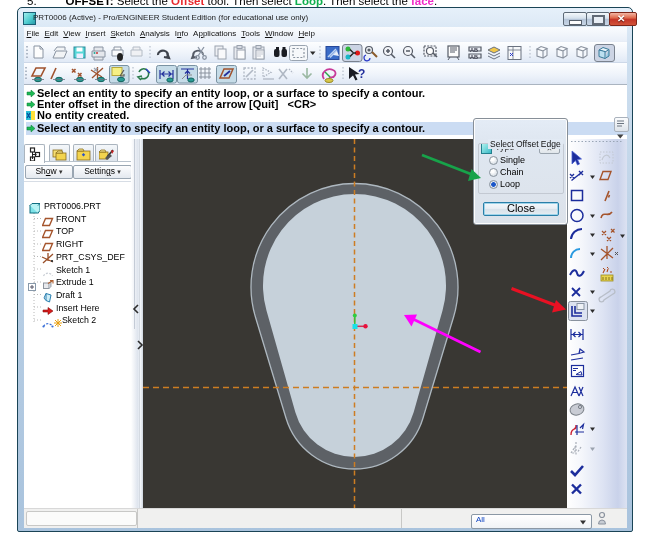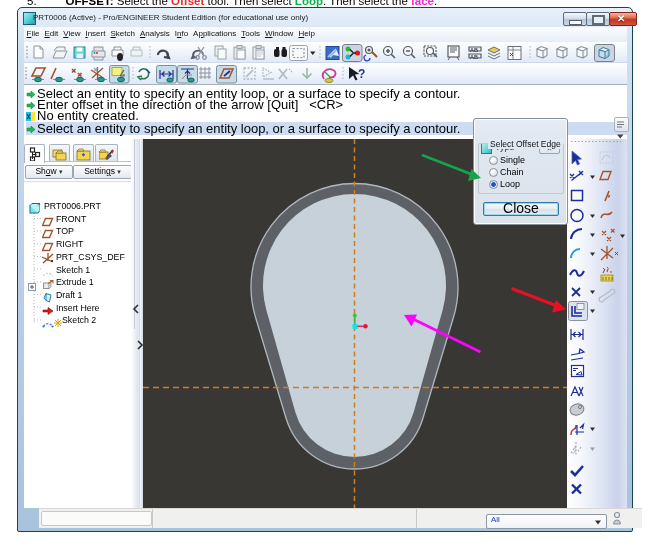--- a/index.html
+++ b/index.html
@@ -24,36 +24,36 @@
 
 #client{position:absolute;left:6px;top:19px;width:603px;height:383px;background:#f4f6f9;}
 
 #menubar{position:absolute;left:0;top:0;width:100%;height:14px;background:linear-gradient(180deg,#fafcfe,#e9eff8);font-size:8px;color:#111;padding-top:2px;box-sizing:border-box;}
 #menubar span{display:inline-block;padding:0 2.5px;}
 u{text-decoration:underline;}
 
 #tb1{position:absolute;left:0;top:14px;width:100%;height:21px;background:linear-gradient(180deg,#fdfeff 0%,#eef3fa 55%,#dfe8f5 100%);border-top:1px solid #e7edf6;}
 #tb2{position:absolute;left:0;top:35px;width:100%;height:22px;background:linear-gradient(180deg,#fdfeff 0%,#eef3fa 55%,#dde6f4 100%);border-top:1px solid #cdd8e8;}
 
-#msg{position:absolute;left:0;top:57px;width:100%;height:54px;background:#fff;border-top:1px solid #aab4c0;font-size:13px;color:#000;}
+#msg{position:absolute;left:0;top:57px;width:100%;height:54px;background:#fff;border-top:1px solid #aab4c0;font-size:11px;color:#000;font-weight:bold;}
 .mrow{position:absolute;left:2px;width:601px;height:11px;line-height:11px;white-space:nowrap;}
 .mhl{background:#cbdcf3;}
 .garr{display:inline-block;width:9px;height:9px;vertical-align:-1px;margin-right:2px;}
 
 #mainrow{position:absolute;left:0;top:112px;width:603px;height:369px;background:#fff;}
 
 #lpanel{position:absolute;left:0;top:0;width:107px;height:369px;background:#fff;}
 
 #sash{position:absolute;left:107px;top:0;width:12px;height:369px;background:linear-gradient(90deg,#fff 0%,#eef1f6 30%,#dfe5ee 55%,#f2f5f9 80%,#cfd6e0 100%);}
 
 #canvas{position:absolute;left:119px;top:0;width:424px;height:369px;background:#393733;}
 
 #rtb{position:absolute;left:543px;top:0;width:60px;height:369px;background:linear-gradient(90deg,#ffffff 0%,#f4f6fb 25%,#dde3f3 60%,#c9d2ea 85%,#dce2f2 100%);}
 
-#status{position:absolute;left:15px;top:481px;width:603px;height:19px;background:#f0f0ef;border-top:1px solid #d8d8d8;}
+#status{position:absolute;left:0;top:481px;width:603px;height:19px;background:#f0f0ef;border-top:1px solid #d8d8d8;}
 #combo{position:absolute;left:447px;top:5px;width:119px;height:13px;background:linear-gradient(180deg,#fff,#f0f3f6);border:1px solid #8b98a5;border-radius:2px;font-size:8px;color:#0a41c0;}
 
 .tabrow{position:absolute;left:0;top:3px;width:107px;height:19px;border-bottom:1px solid #b8c2cc;}
 .tab{position:absolute;top:2px;width:21px;height:17px;border:1px solid #aab4be;border-bottom:none;border-radius:2px 2px 0 0;background:linear-gradient(180deg,#f4f7fa,#dde4ec);text-align:center;padding-top:2px;box-sizing:border-box;}
 .tab:nth-child(1){left:0px;background:#fff;height:19px;z-index:2;}
 .tab:nth-child(2){left:25px;}
 .tab:nth-child(3){left:49px;}
 .tab:nth-child(4){left:71px;width:23px;}
 .pbtn{position:absolute;height:12px;border:1px solid #9aa6b2;border-radius:2px;background:linear-gradient(180deg,#fdfdfe,#e4e9ef);font-size:8.5px;text-align:center;line-height:11px;color:#000;}
 .dar{font-size:7px;color:#333;}
@@ -64,21 +64,21 @@
 .ttx{position:absolute;top:1px;font-size:8.8px;color:#000;white-space:nowrap;}
 
 #dlg{position:absolute;left:455px;top:110px;width:93px;height:105px;background:linear-gradient(180deg,#e4ecf6 0%,#dfe7f1 20%,#dce2ea 100%);border:1px solid #878f98;border-radius:3px;box-shadow:0 0 0 1px #fdfdfd inset;}
 #dlg .dtitle{position:absolute;left:0;top:0;width:100%;height:16px;font-size:9px;color:#333;margin-top:16px;}
 #dlg .dicon{position:absolute;left:7px;top:8px;width:9px;height:9px;background:linear-gradient(135deg,#aef2ee,#39b9c6);border:1px solid #23808e;}
 #dlg .dx{position:absolute;left:65px;top:8px;width:19px;height:9px;border:1px solid #9aa4ae;border-radius:2px;background:linear-gradient(180deg,#fbfcfd,#dfe5ea);font-size:7px;color:#555;text-align:center;line-height:9px;}
 #grp{position:absolute;left:4px;top:24px;width:84px;height:49px;border:1px solid #c3c9d2;border-radius:2px;}
 #grp .glabel{position:absolute;left:9px;top:-5px;background:linear-gradient(180deg,#e2eaf4,#dfe7f1);padding:0 2px;font-size:8.5px;color:#111;white-space:nowrap;}
 .radio{position:absolute;left:10px;width:7px;height:7px;border-radius:50%;border:1px solid #8a949e;background:radial-gradient(circle at 35% 30%,#fff 20%,#dce2e8 70%,#b8c2cc 100%);}
 .rlabel{position:absolute;left:21px;font-size:9px;color:#000;}
-#closebtn{position:absolute;left:9px;top:83px;width:74px;height:12px;border:1px solid #2a7fa8;border-radius:2px;background:linear-gradient(180deg,#f4f8fb 0%,#e8eef4 45%,#d8e2ea 55%,#e6edf3 100%);box-shadow:0 0 0 1px #9fd4ea inset;font-size:14px;text-align:center;line-height:11px;color:#000;}
+#closebtn{position:absolute;left:9px;top:83px;width:74px;height:12px;border:1px solid #2a7fa8;border-radius:2px;background:linear-gradient(180deg,#f4f8fb 0%,#e8eef4 45%,#d8e2ea 55%,#e6edf3 100%);box-shadow:0 0 0 1px #9fd4ea inset;font-size:11px;text-align:center;line-height:11px;color:#000;}
 </style></head>
 <body>
 <div id="topline"><span style="margin-left:27px">5.</span><b style="margin-left:29px">OFFSET:</b> Select the <b style="color:#e8282d">Offset</b> tool. Then select <b style="color:#0faf4e">Loop</b>. Then select the <b style="color:#f02bc8">face</b>.</div>
 
 <div id="win">
   <div id="titlebar">
     <div id="title-ic"></div>
     <div id="title-tx">PRT0006 (Active) - Pro/ENGINEER Student Edition (for educational use only)</div>
     <div class="capbtn" id="btn-min"></div>
     <div class="capbtn" id="btn-max"></div>

